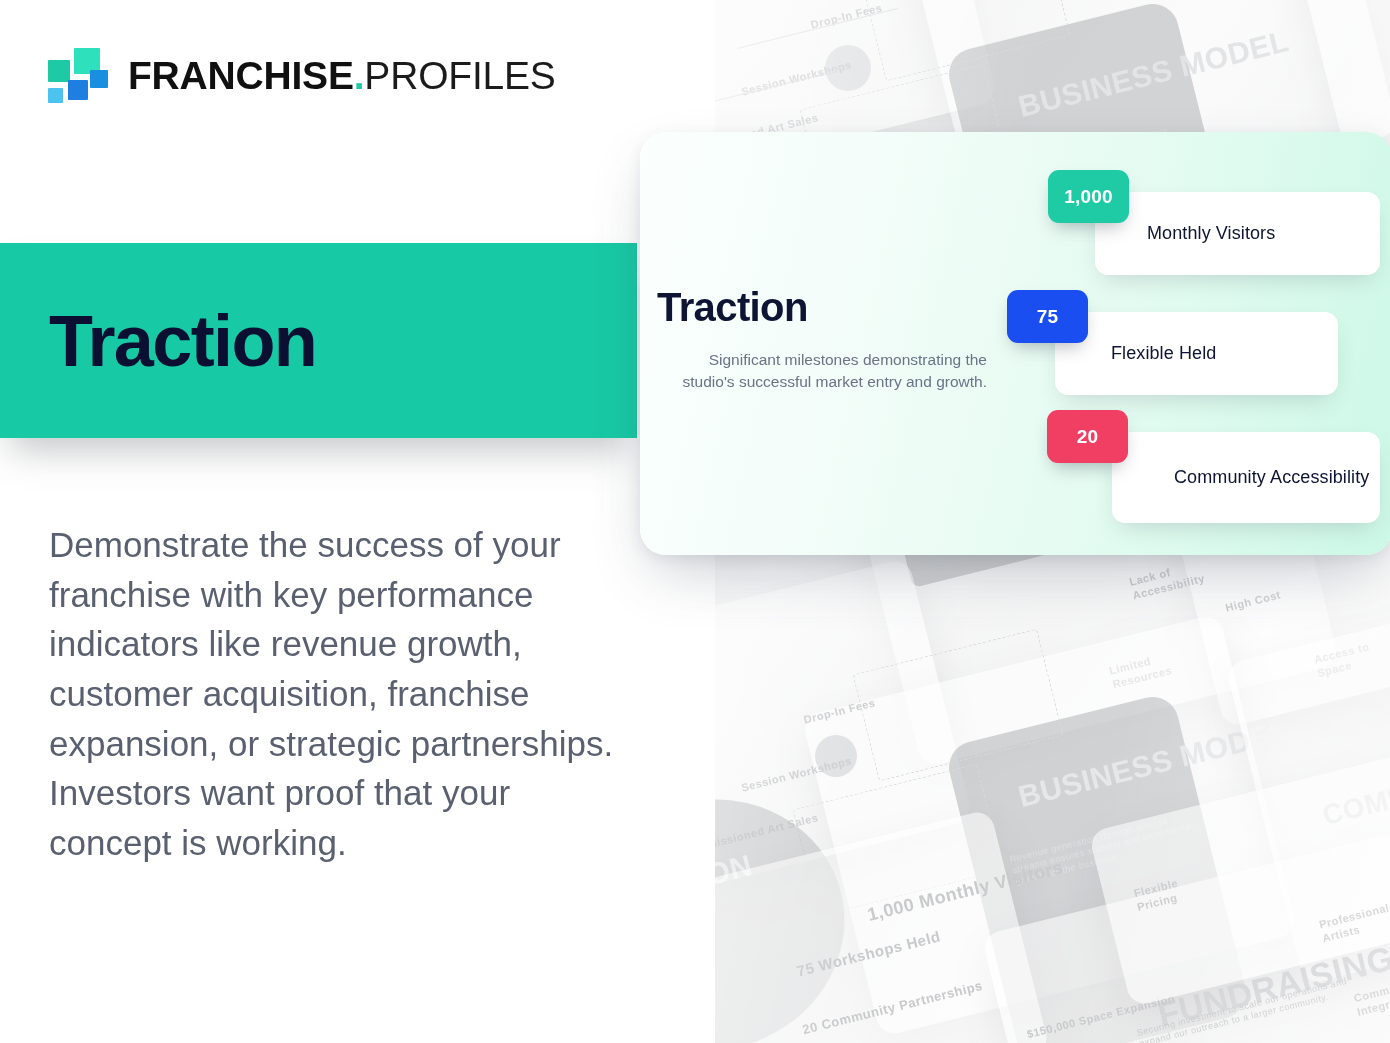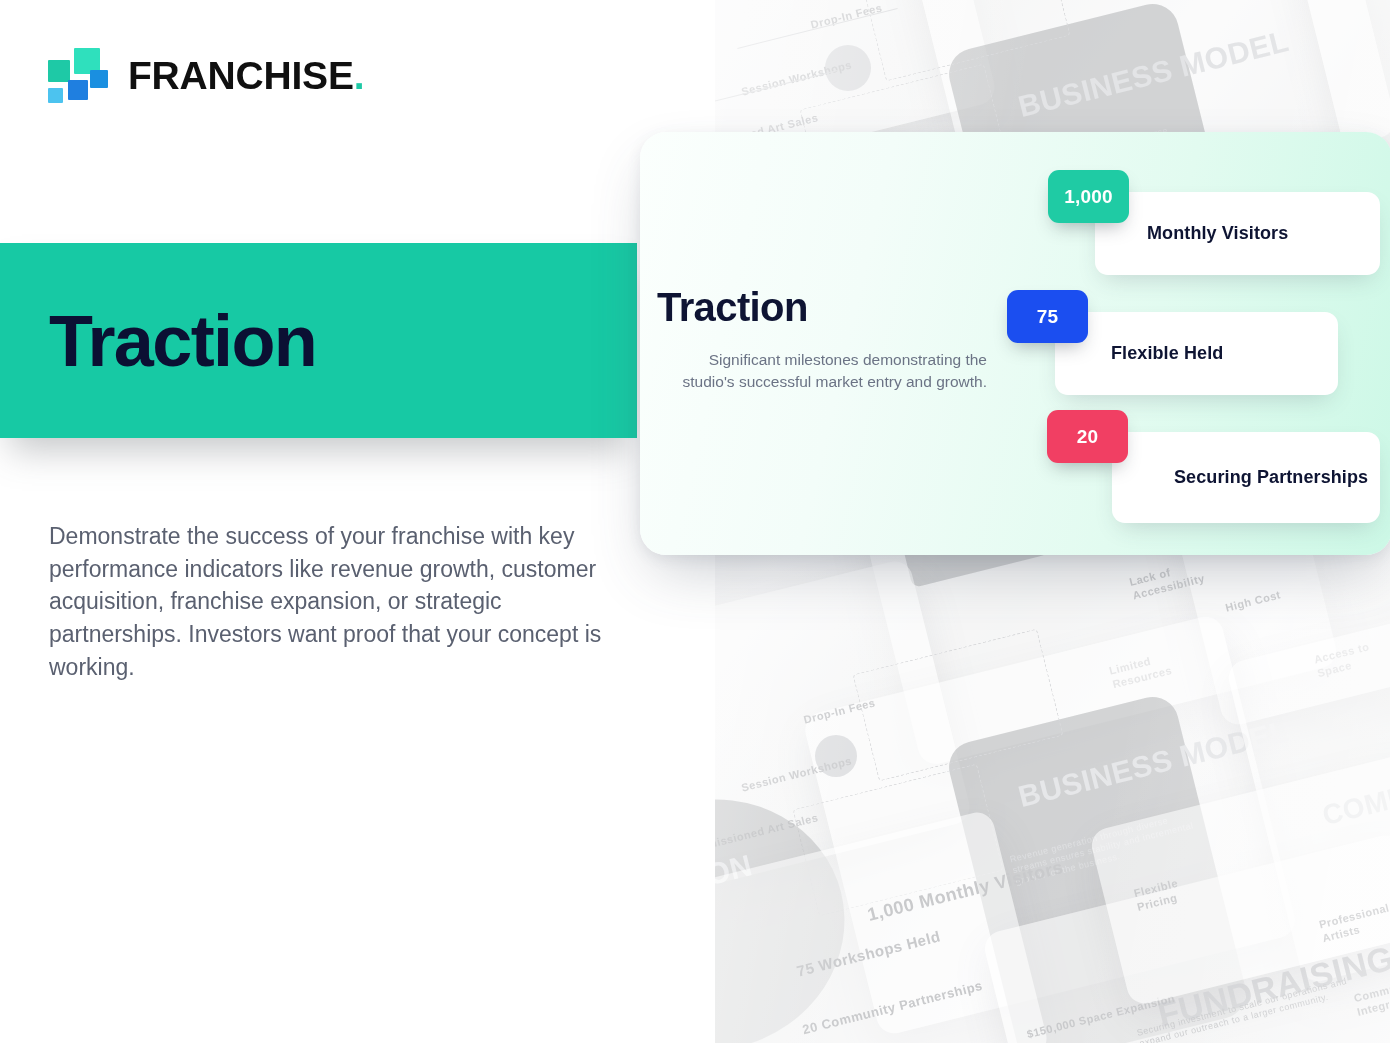--- a/index.html
+++ b/index.html
@@ -69,21 +69,21 @@
     background:#17c9a4;
     box-shadow:0 22px 34px -10px rgba(90,95,100,.35);
   }
   .title-band h1{
     position:absolute; left:49px; top:50%; transform:translateY(-50%);
     font-size:72px; font-weight:700; letter-spacing:-1.6px; color:#0b1033; line-height:1;
   }
 
   .lead{
     position:absolute; left:49px; top:520px; width:580px;
-    font-size:23px; line-height:1.42; color:#5a6070; font-weight:400;
+    font-size:35px; line-height:1.42; color:#5a6070; font-weight:400;
   }
 
   
   .detail-card{
     position:absolute; left:640px; top:132px; width:752px; height:423px;
     border-radius:26px;
     background:linear-gradient(103deg,#fbfffd 0%,#f3fdf9 30%,#e2fbf0 66%,#ccf8e6 100%);
     box-shadow:0 26px 60px -14px rgba(70,80,95,.30), 0 4px 14px rgba(70,80,95,.10);
     overflow:hidden;
   }
@@ -98,21 +98,21 @@
   .metrics{ position:absolute; left:365px; top:38px; width:375px; }
   .metric{ position:relative; height:105px; margin-bottom:15px; }
   .metric:last-child{ margin-bottom:0; }
   .metric .plate{
     position:absolute; top:22px; height:83px; right:0;
     background:#ffffff; border-radius:13px;
     box-shadow:0 10px 24px -8px rgba(60,70,85,.22);
     display:flex; align-items:center;
   }
   .metric .plate span{
-    font-size:18px; font-weight:700; color:#0e1433; letter-spacing:.1px; line-height:1.25;
+    font-size:18px; font-weight:400; color:#0e1433; letter-spacing:.1px; line-height:1.25;
   }
   .metric .badge{
     position:absolute; top:0; width:81px; height:53px; border-radius:11px;
     display:flex; align-items:center; justify-content:center;
     color:#ffffff; font-size:19px; font-weight:800; letter-spacing:.2px;
     box-shadow:0 9px 18px -6px rgba(40,50,60,.35);
     z-index:2;
   }
 
   
@@ -194,20 +194,21 @@
     <div class="logo-marks">
       <i style="left:0px;  top:14px; width:22px; height:22px; background:#1ec9a6;"></i>
       <i style="left:26px; top:2px;  width:26px; height:26px; background:#2fe0bd;"></i>
       <i style="left:20px; top:34px; width:20px; height:20px; background:#1f7fe0;"></i>
       <i style="left:42px; top:24px; width:18px; height:18px; background:#1a8fe0;"></i>
       <i style="left:0px;  top:42px; width:15px; height:15px; background:#4cc3ef;"></i>
     </div>
     <div class="logo-word">
       <span class="bold">FRANCHISE</span>
         <span class="dot" style="color:#1ec9a6;">.</span>
+        <span class="light">PROFILES</span>
     </div>
   </div>
 
   <div class="title-band">
     <h1>Traction</h1>
   </div>
 
   <p class="lead">Demonstrate the success of your franchise with key performance indicators like revenue growth, customer acquisition, franchise expansion, or strategic partnerships. Investors want proof that your concept is working.</p>
 
   <div class="detail-card">
@@ -232,21 +233,21 @@
         <div class="plate">
           <span>Flexible Held</span>
         </div>
         <div class="badge" style="background:#1b4ef0;text-align:right;">
           <span>75</span>
         </div>
       </div>
 
       <div class="metric m2">
         <div class="plate">
-          <span>Securing Partnerships</span>
+          <span>Community Accessibility</span>
         </div>
         <div class="badge" style="background:#f13f63;justify-content:center;">
           <span>20</span>
         </div>
       </div>
 
     </div>
   </div>
 
 </div>

